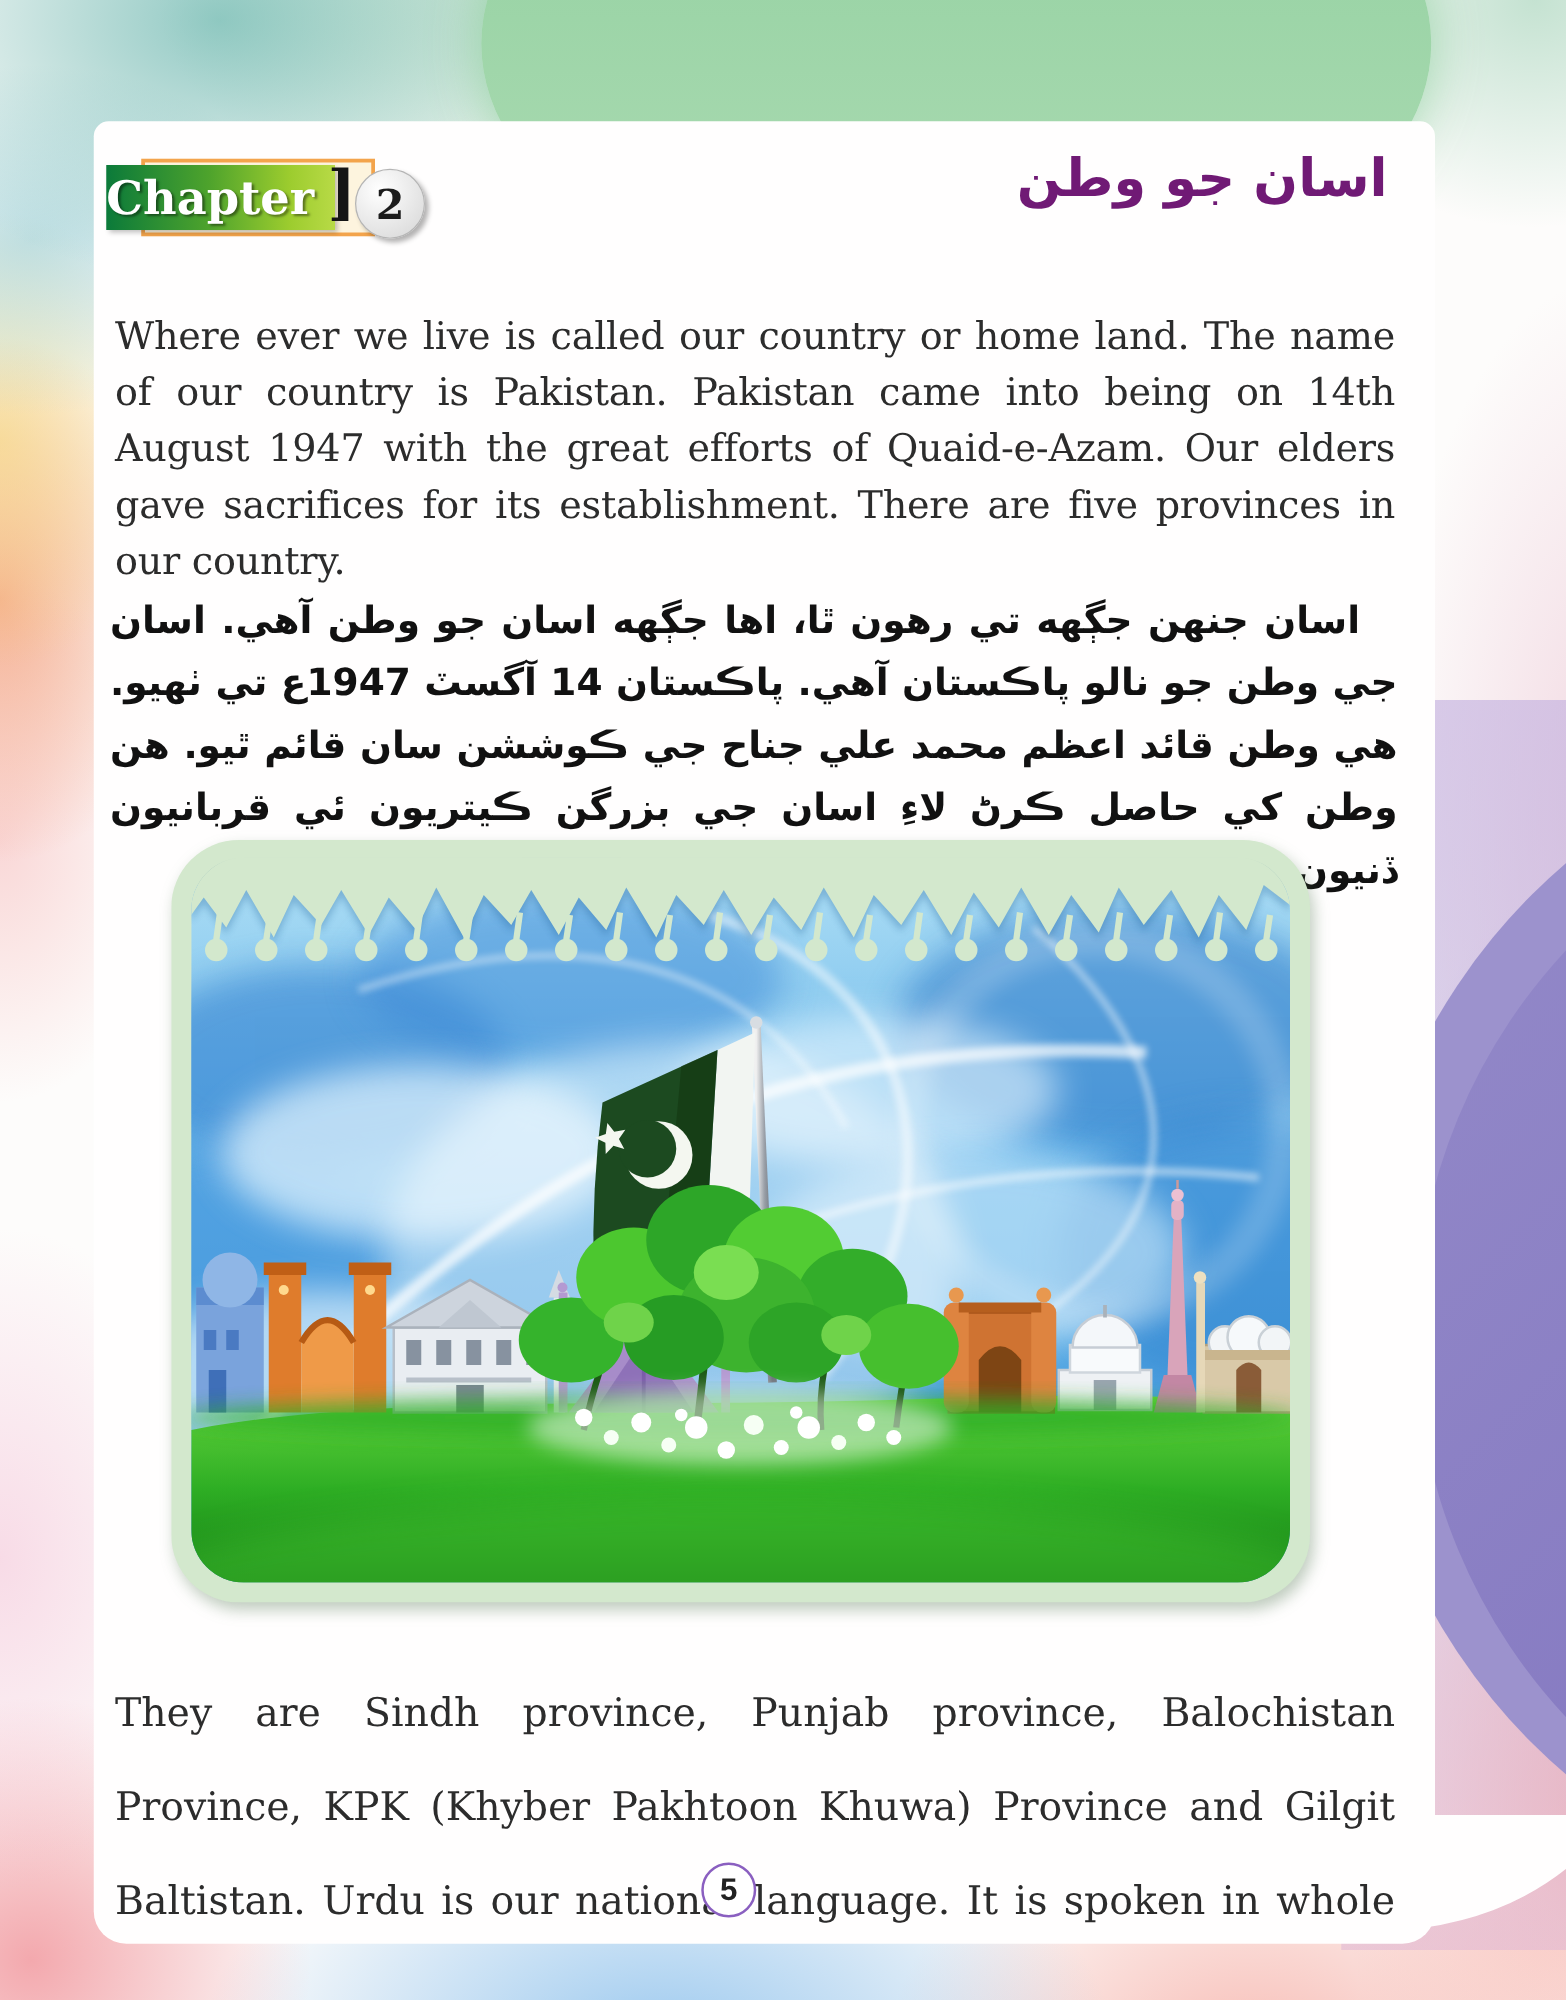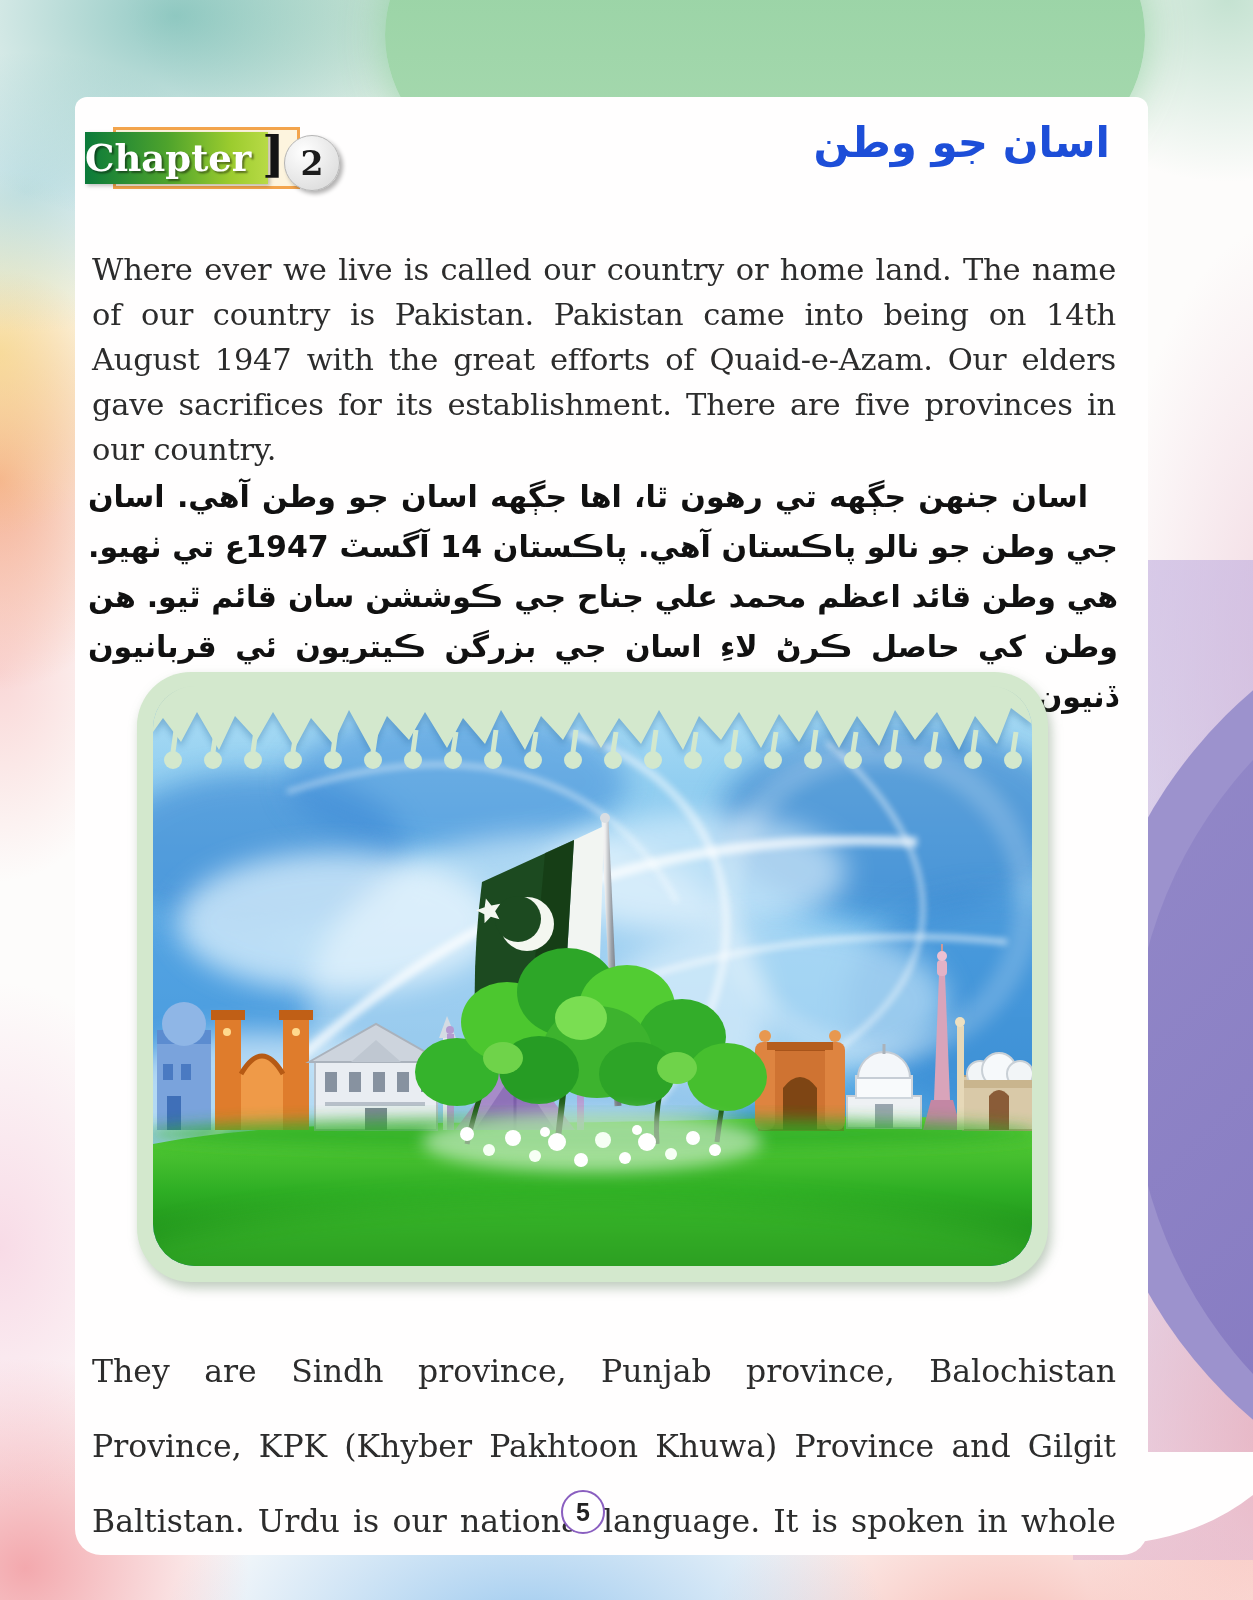--- a/index.html
+++ b/index.html
@@ -48,21 +48,21 @@
     box-shadow:2px 2px 4px rgba(0,0,0,.25);}
   .badge-green span{color:#fff;font-size:37px;font-weight:bold;text-shadow:2px 2px 2px rgba(0,0,0,.45);}
   .badge-bracket{position:absolute;left:262px;top:126px;font-size:48px;font-weight:bold;color:#141414;}
   .badge-circle{position:absolute;left:284px;top:135px;width:54px;height:54px;border-radius:50%;
     background:radial-gradient(circle at 35% 30%,#ffffff,#d5d5d5);border:1px solid #b5b5b5;
     box-shadow:3px 3px 4px rgba(0,0,0,.3);display:flex;align-items:center;justify-content:center;
     font-size:33px;font-weight:bold;color:#1c1c1c;}
 
   .title-en{position:absolute;left:355px;top:128px;font-size:49px;font-weight:bold;
     color:var(--title-red,#e8262d);letter-spacing:.5px;white-space:nowrap;}
-  .title-sd{position:absolute;right:143px;top:118px;font-size:42px;font-weight:bold;color:#1d4ed8;
+  .title-sd{position:absolute;right:143px;top:118px;font-size:42px;font-weight:bold;color:#701a75;
     direction:rtl;font-family:"DejaVu Sans","Liberation Sans",sans-serif;white-space:nowrap;}
 
   
   .para{position:absolute;color:#2c2c2c;text-align:justify;margin-top:44px;}
   .para-en-1{left:92px;top:203px;width:1024px;font-size:30.5px;line-height:45px;letter-spacing:-.2px;}
   .para-sd{left:88px;top:428px;width:1030px;font-size:30px;line-height:50px;font-weight:bold;
     direction:rtl;text-indent:30px;color:#111;
     font-family:"DejaVu Sans","Liberation Sans",sans-serif;}
   .para-en-2{left:92px;top:1290px;width:1024px;font-size:31.5px;line-height:75px;text-align-last:justify;}
 

